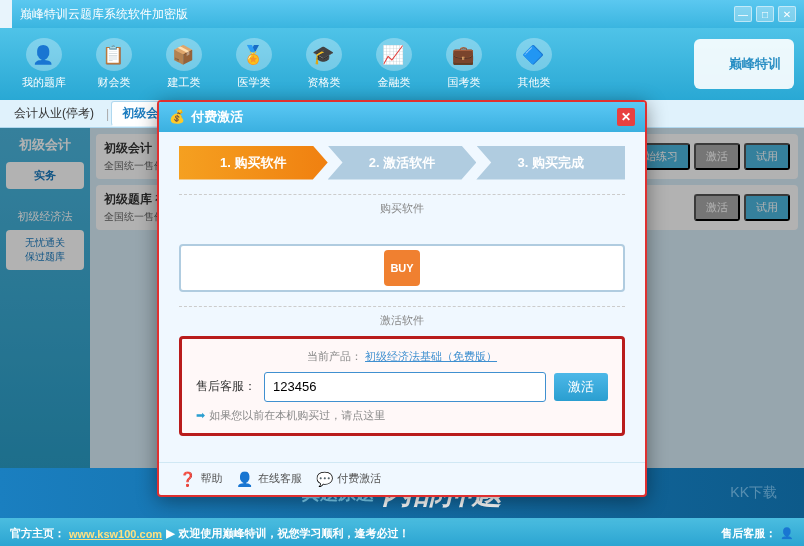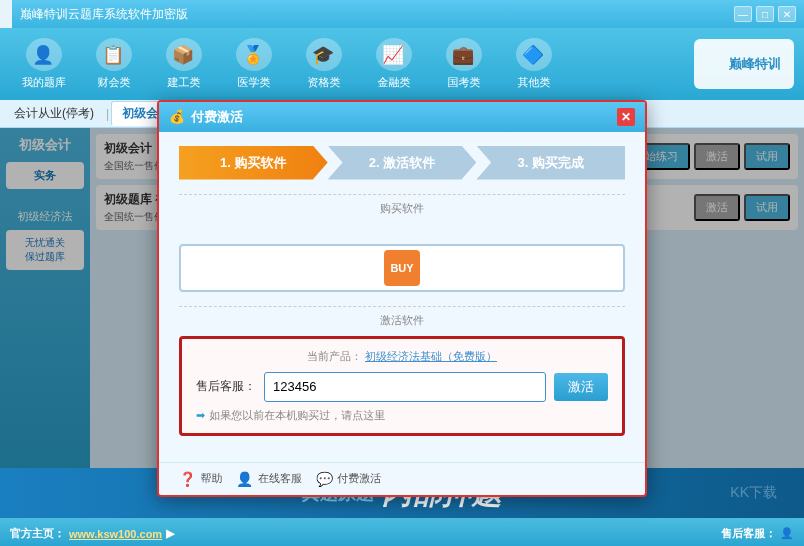--- a/index.html
+++ b/index.html
@@ -499,18 +499,19 @@
   <span class="banner-text-small">真题原题</span>
   <span class="banner-text-large" style="margin-left:8px;">内部押题</span>
   <div class="watermark">KK下载</div>
 </div>
 
 <div class="status-bar">
   <div class="status-left">
     <span>官方主页：</span>
     <span style="color:#ffe080; text-decoration:underline; cursor:pointer;">www.ksw100.com</span>
     <span>▶</span>
+    <span>欢迎使用巅峰特训，祝您学习顺利，逢考必过！</span>
   </div>
   <div class="status-right">
     <span>售后客服：</span>
     <span>👤</span>
   </div>
 </div>
 
 </body></html>

